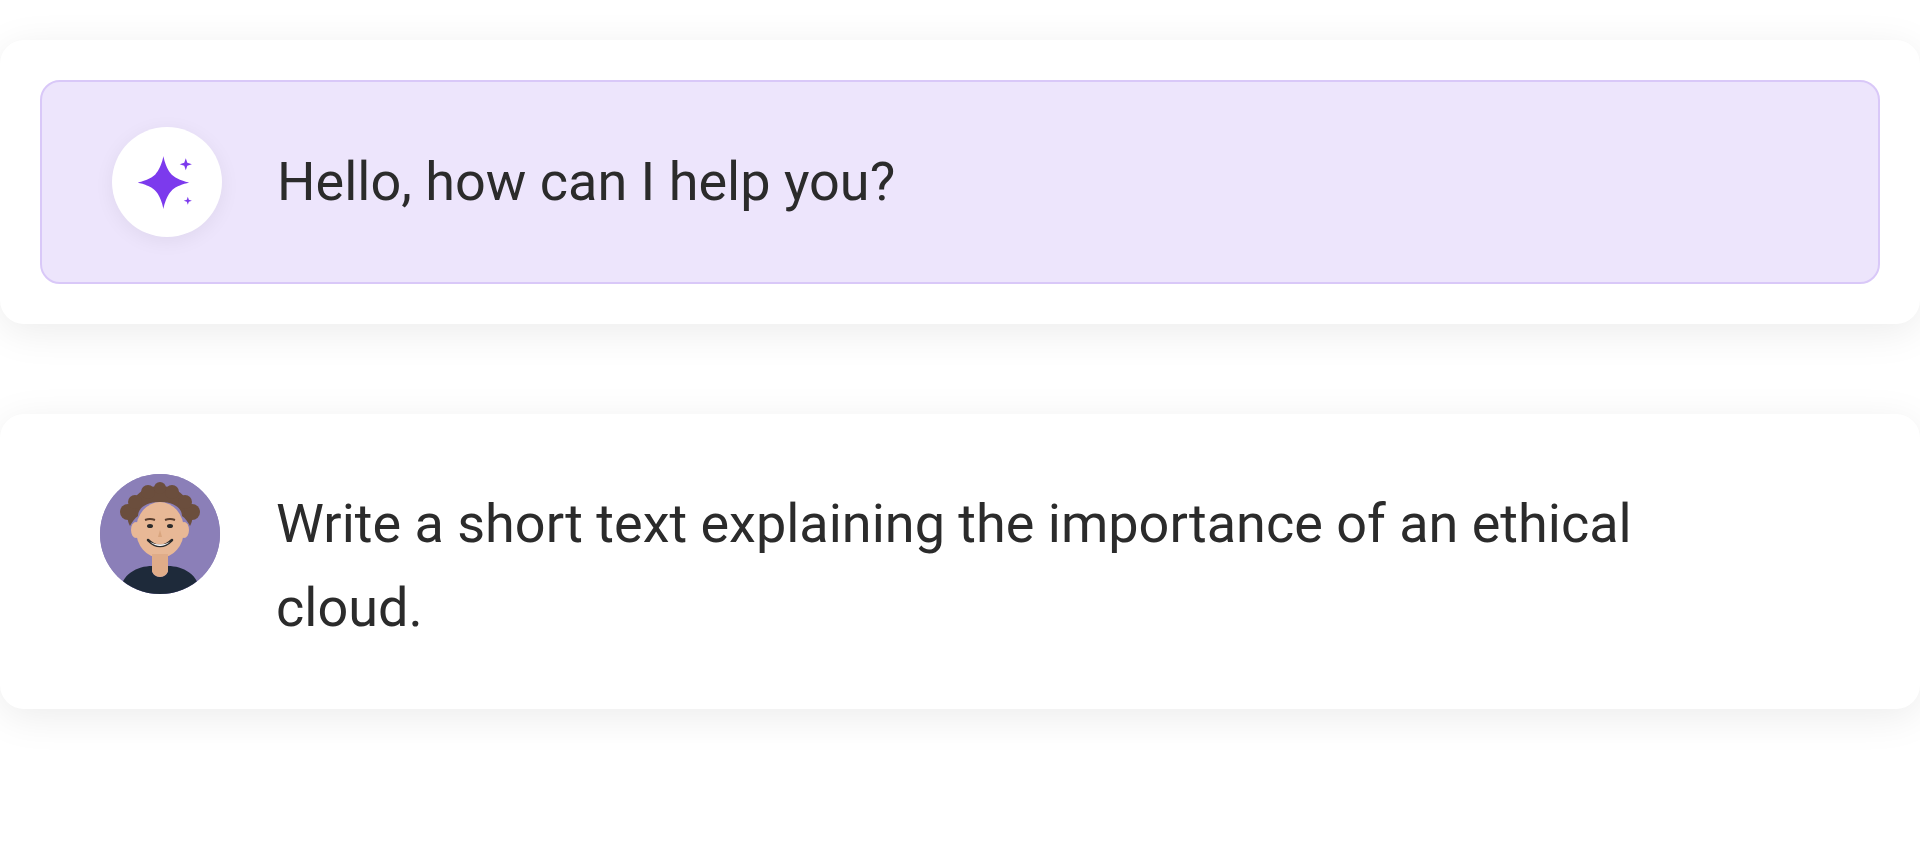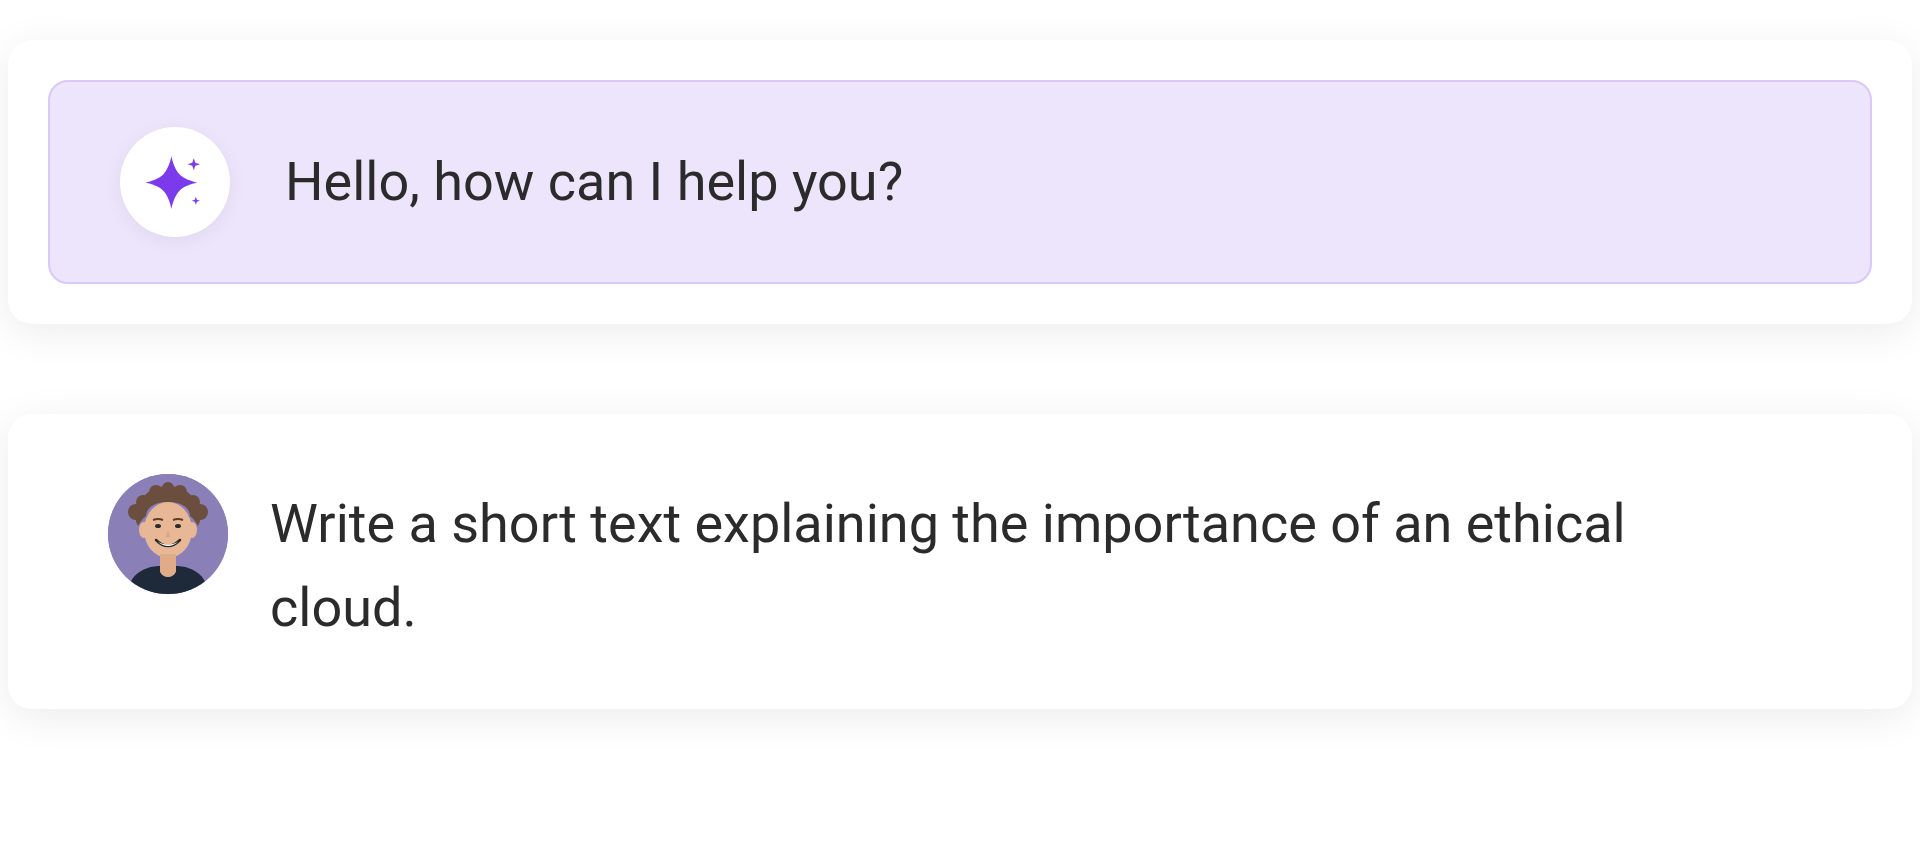--- a/index.html
+++ b/index.html
@@ -12,21 +12,21 @@
       font-family: -apple-system, BlinkMacSystemFont, 'Segoe UI', Roboto, Helvetica, Arial, sans-serif;
       background: #ffffff;
       width: 1920px;
       height: 853px;
       padding: 0;
       overflow: hidden;
     }
     
     .chat-container {
       width: 100%;
-      padding: 40px 8px;
+      padding: 40px 0;
     }
     
     .message-card {
       background: #ffffff;
       border-radius: 24px;
       box-shadow: 0 8px 40px rgba(0, 0, 0, 0.08);
       padding: 40px 40px;
       margin-bottom: 90px;
       position: relative;
     }
@@ -65,21 +65,21 @@
       line-height: 1.3;
     }
     
     .user-message-card {
       background: #ffffff;
       border-radius: 24px;
       box-shadow: 0 8px 40px rgba(0, 0, 0, 0.08);
       padding: 60px 100px 60px 100px;
       display: flex;
       align-items: flex-start;
-      gap: 42px;
+      gap: 56px;
     }
     
     .user-avatar {
       width: 120px;
       height: 120px;
       min-width: 120px;
       border-radius: 50%;
       background: #8b7fb8;
       overflow: hidden;
       position: relative;

